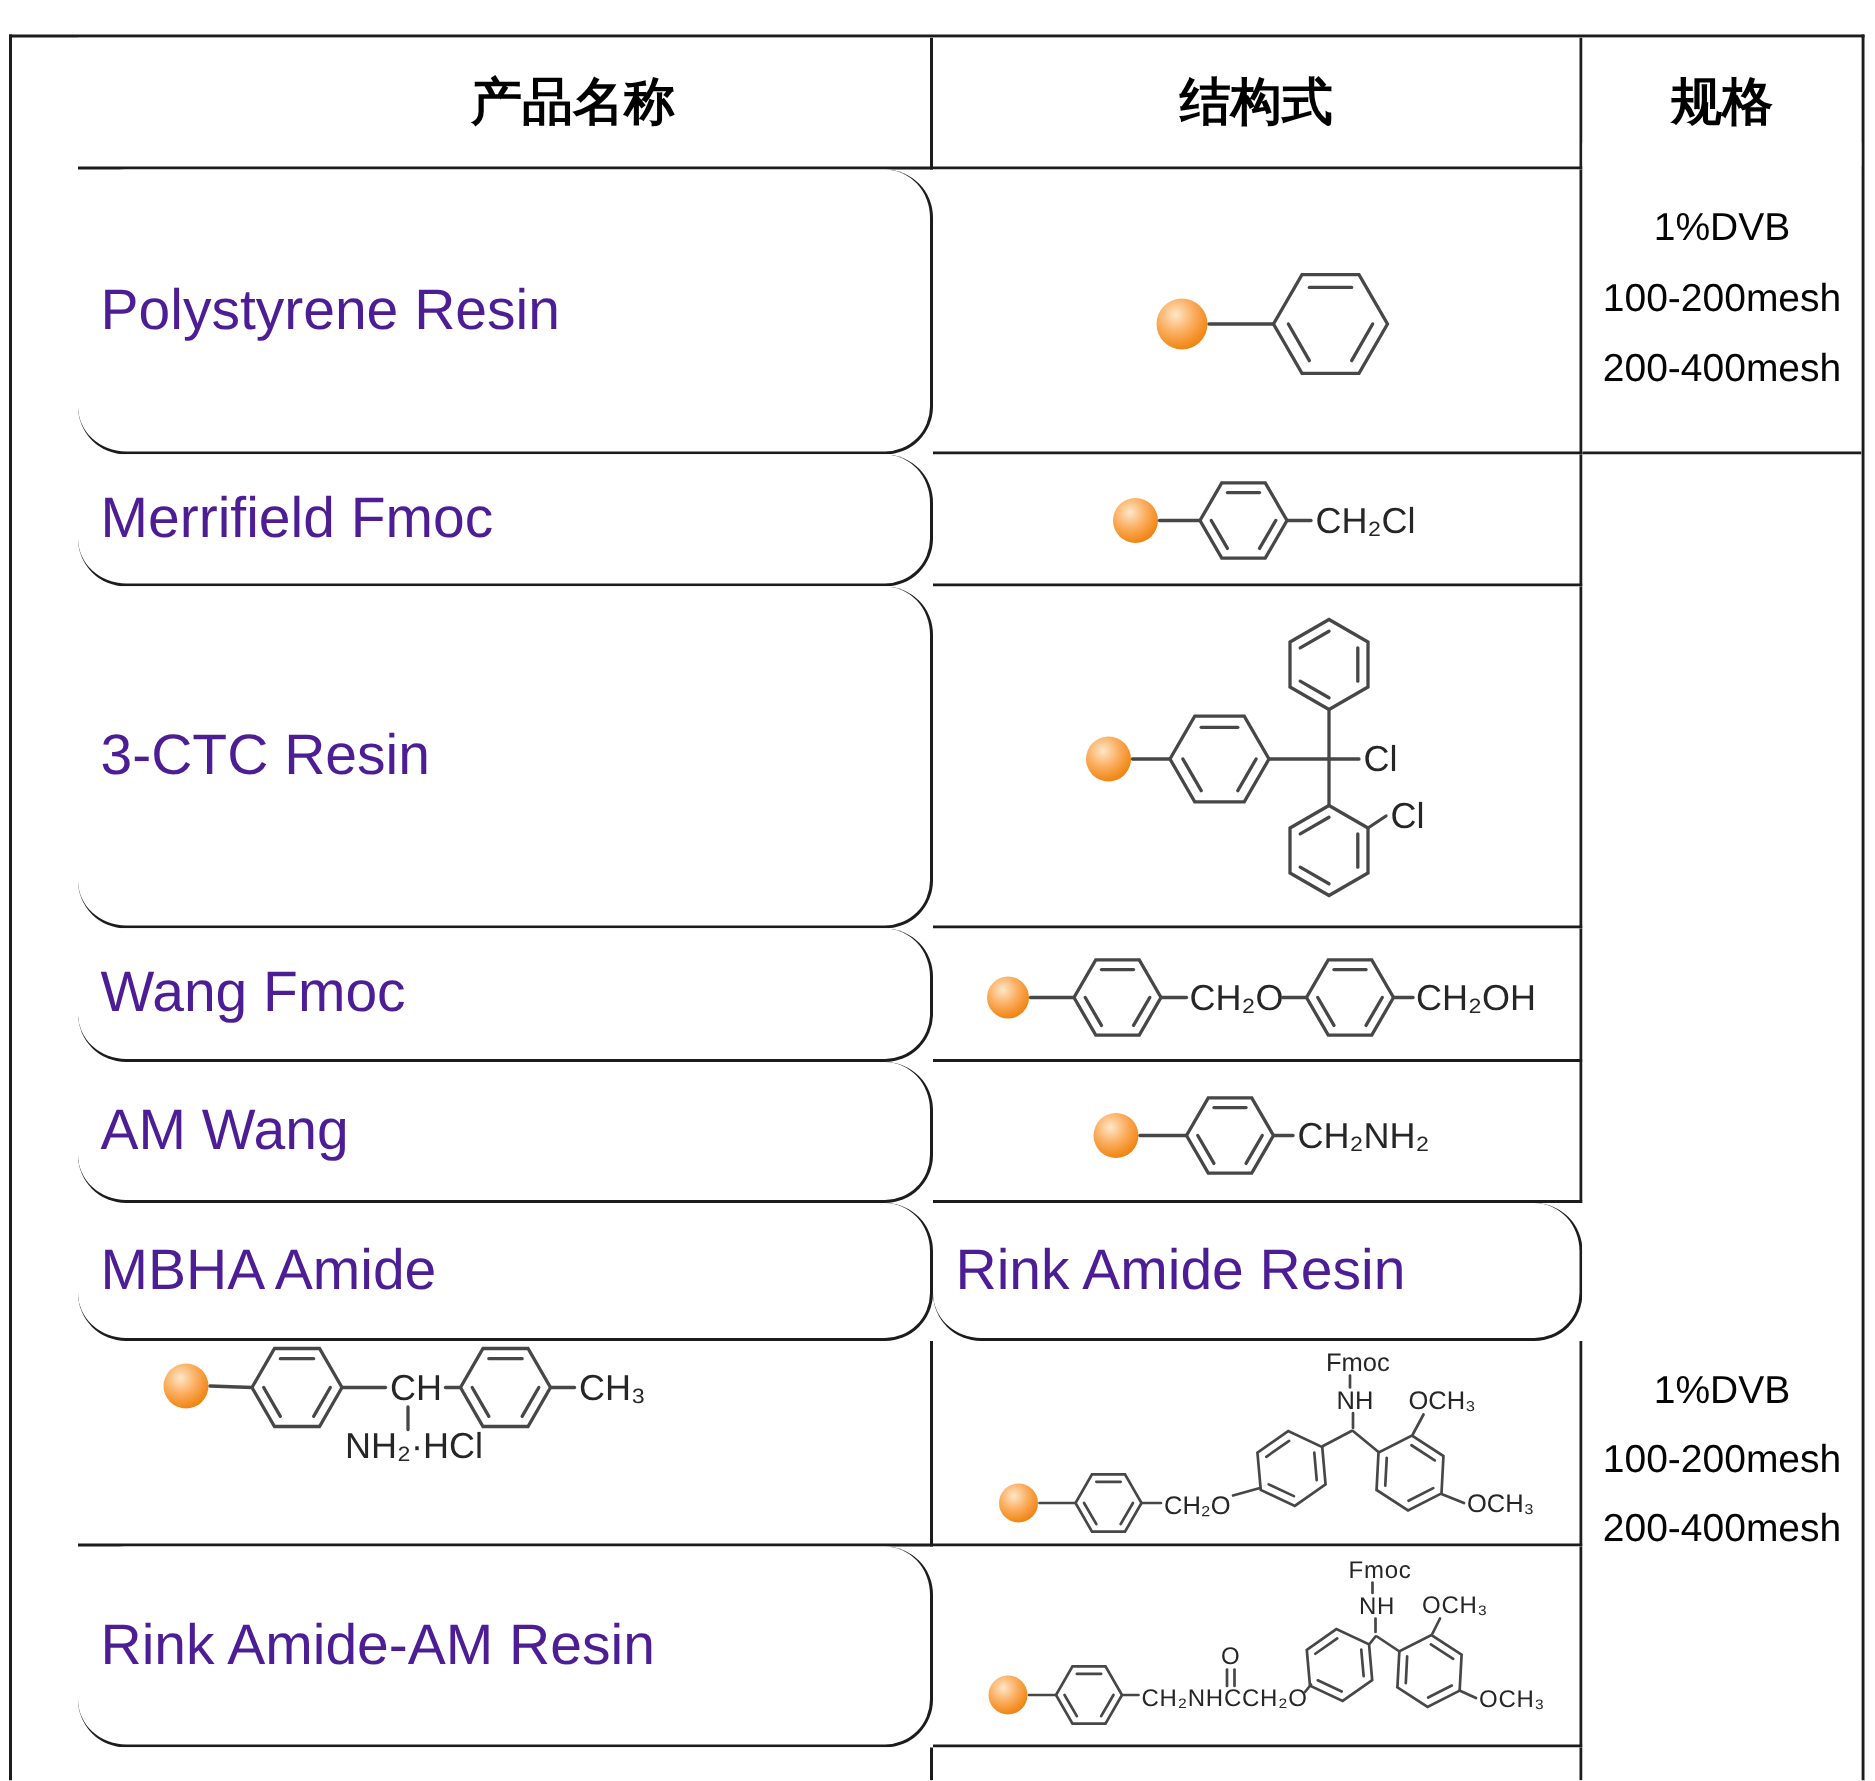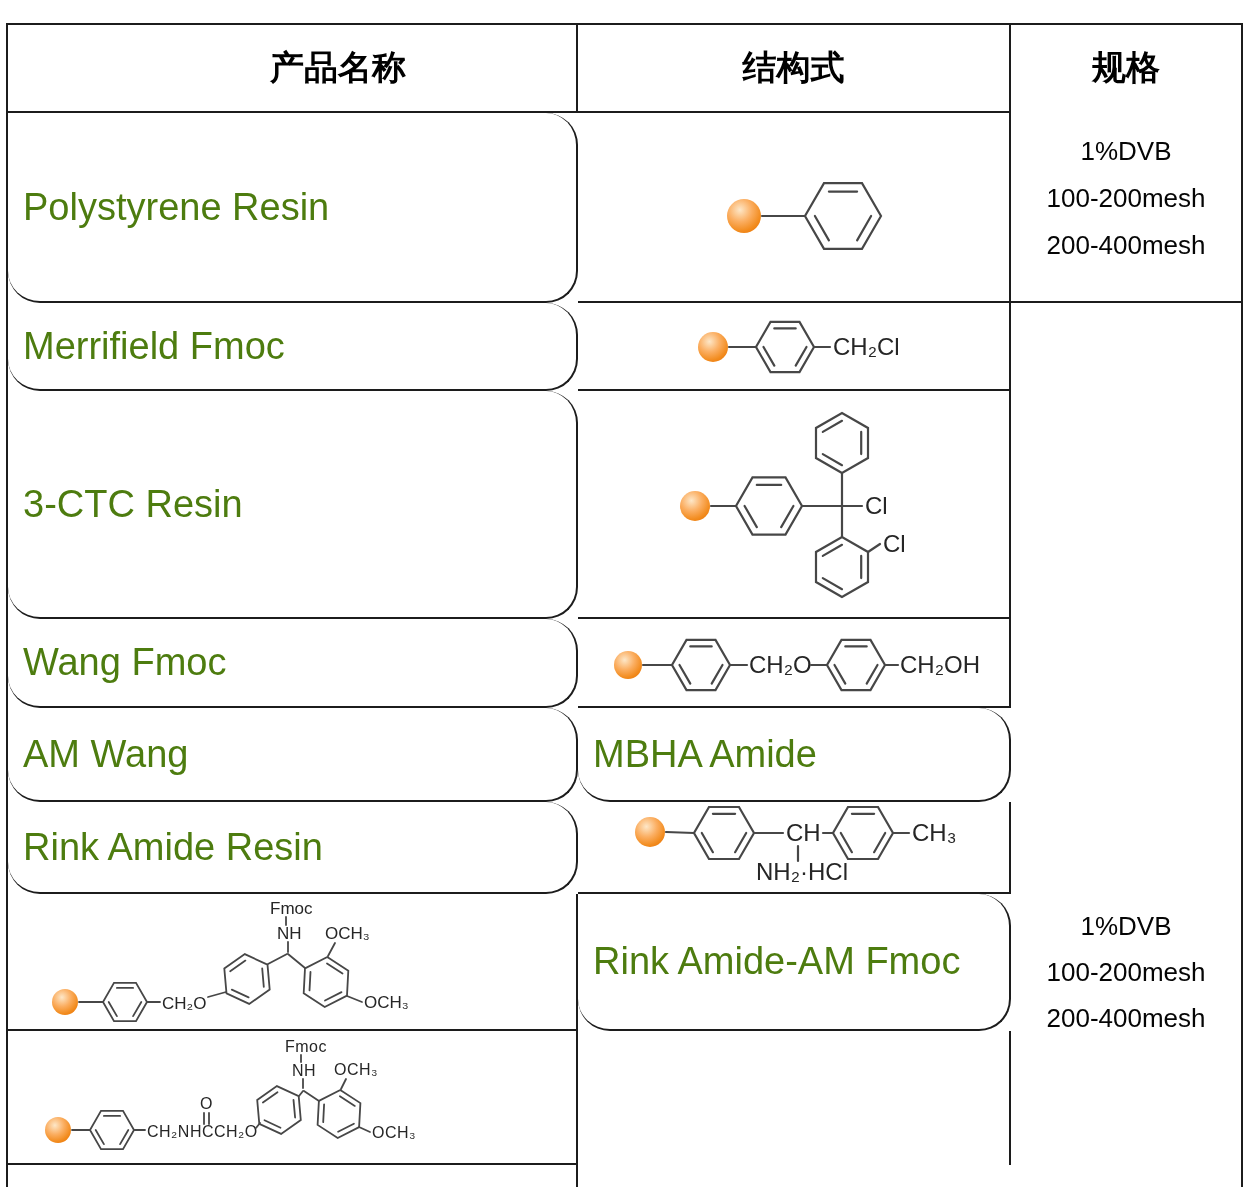--- a/index.html
+++ b/index.html
@@ -11,33 +11,34 @@
   }
   .tbl{
     position:absolute;left:6px;top:23px;width:1237px;height:1164px;
     box-sizing:border-box;
     border:2px solid #1c1c1c;border-bottom:none;
     display:grid;
     grid-template-columns:570px 433px 1fr;
     grid-template-rows:88px 190px 88px 228px 89px 94px 92px 137px 134px 1fr;
     background:#fff;
     overflow:hidden;
+    padding-left:44px;
   }
   .cell{box-sizing:border-box;background:#fff;}
   .br{border-right:2px solid #1c1c1c;}
   .bb{border-bottom:2px solid #1c1c1c;}
   .th{
     display:flex;align-items:center;justify-content:center;
     font-size:34px;font-weight:bold;color:#000;
   }
   .th-product{padding-left:92px;}
   .name{
     display:flex;align-items:center;
     padding-left:15px;
-    font-size:38px;color:#4d7c0f;letter-spacing:0px;
+    font-size:38px;color:#4c1d95;letter-spacing:0px;
     white-space:nowrap;
     border-radius:32px;
   }
   .structcell{display:flex;align-items:stretch;justify-content:flex-start;}
   .structcell svg{display:block;}
   .speccell{
     display:flex;flex-direction:column;align-items:center;justify-content:center;
     font-size:26px;line-height:47px;color:#050505;text-align:center;
     margin:0;
   }
@@ -171,20 +172,34 @@
           <line x1="299.5" y1="46.0" x2="288.7" y2="64.6"></line>
           <line x1="267.3" y1="64.6" x2="256.5" y2="46.0"></line>
           <line x1="267.3" y1="27.4" x2="288.7" y2="27.4"></line>
         </g>
       <line x1="307" y1="46" x2="320" y2="46"></line>
       <text x="322" y="54" class="f24">CH₂OH</text>
     </svg>
   </div>
 
   <div class="cell br bb name">AM Wang</div>
+  <div class="cell br bb structcell">
+    <svg class="struct" width="431" height="94" viewBox="0 0 431 94">
+      <circle cx="122" cy="49" r="15" fill="url(#ballGrad)"></circle>
+      <line x1="138" y1="49" x2="169" y2="49"></line>
+      <g data-hex="198,49,29,0">
+          <polygon points="227.0,49.0 212.5,74.1 183.5,74.1 169.0,49.0 183.5,23.9 212.5,23.9"></polygon>
+          <line x1="219.5" y1="49.0" x2="208.7" y2="67.6"></line>
+          <line x1="187.3" y1="67.6" x2="176.5" y2="49.0"></line>
+          <line x1="187.3" y1="30.4" x2="208.7" y2="30.4"></line>
+        </g>
+      <line x1="227" y1="49" x2="240" y2="49"></line>
+      <text x="243" y="57" class="f24">CH₂NH₂</text>
+    </svg>
+  </div>
 
   <div class="cell br bb name">MBHA Amide</div>
   <div class="cell br bb name">Rink Amide Resin</div>
 
   <div class="cell br bb structcell">
     <svg class="struct" width="431" height="92" viewBox="0 0 431 92">
       <circle cx="72" cy="30" r="15" fill="url(#ballGrad)"></circle>
       <line x1="88" y1="30" x2="116" y2="31"></line>
       <g data-hex="146,31,30,0">
           <polygon points="176.0,31.0 161.0,57.0 131.0,57.0 116.0,31.0 131.0,5.0 161.0,5.0"></polygon>
@@ -238,21 +253,21 @@
           <line x1="301.5" y1="96.4" x2="302.5" y2="77.9"></line>
           <line x1="319.0" y1="69.5" x2="334.5" y2="79.6"></line>
         </g>
       <line x1="320" y1="62" x2="327" y2="49"></line>
       <text x="317" y="45" class="f17">OCH₃</text>
       <line x1="339" y1="102" x2="354" y2="108"></line>
       <text x="356" y="114" class="f17">OCH₃</text>
     </svg>
   </div>
 
-  <div class="cell br bb name">Rink Amide-AM Fmoc</div>
+  <div class="cell br bb name">Rink Amide-AM Resin</div>
   <div class="cell br bb structcell">
     <svg class="struct s18" width="431" height="134" viewBox="0 0 431 134">
       <circle cx="50" cy="99" r="13" fill="url(#ballGrad)"></circle>
       <line x1="64" y1="99" x2="82" y2="99"></line>
       <g data-hex="104,99,22,0">
           <polygon points="126.0,99.0 115.0,118.1 93.0,118.1 82.0,99.0 93.0,79.9 115.0,79.9"></polygon>
           <line x1="120.3" y1="99.0" x2="112.1" y2="113.1"></line>
           <line x1="95.9" y1="113.1" x2="87.7" y2="99.0"></line>
           <line x1="95.9" y1="84.9" x2="112.1" y2="84.9"></line>
         </g>

